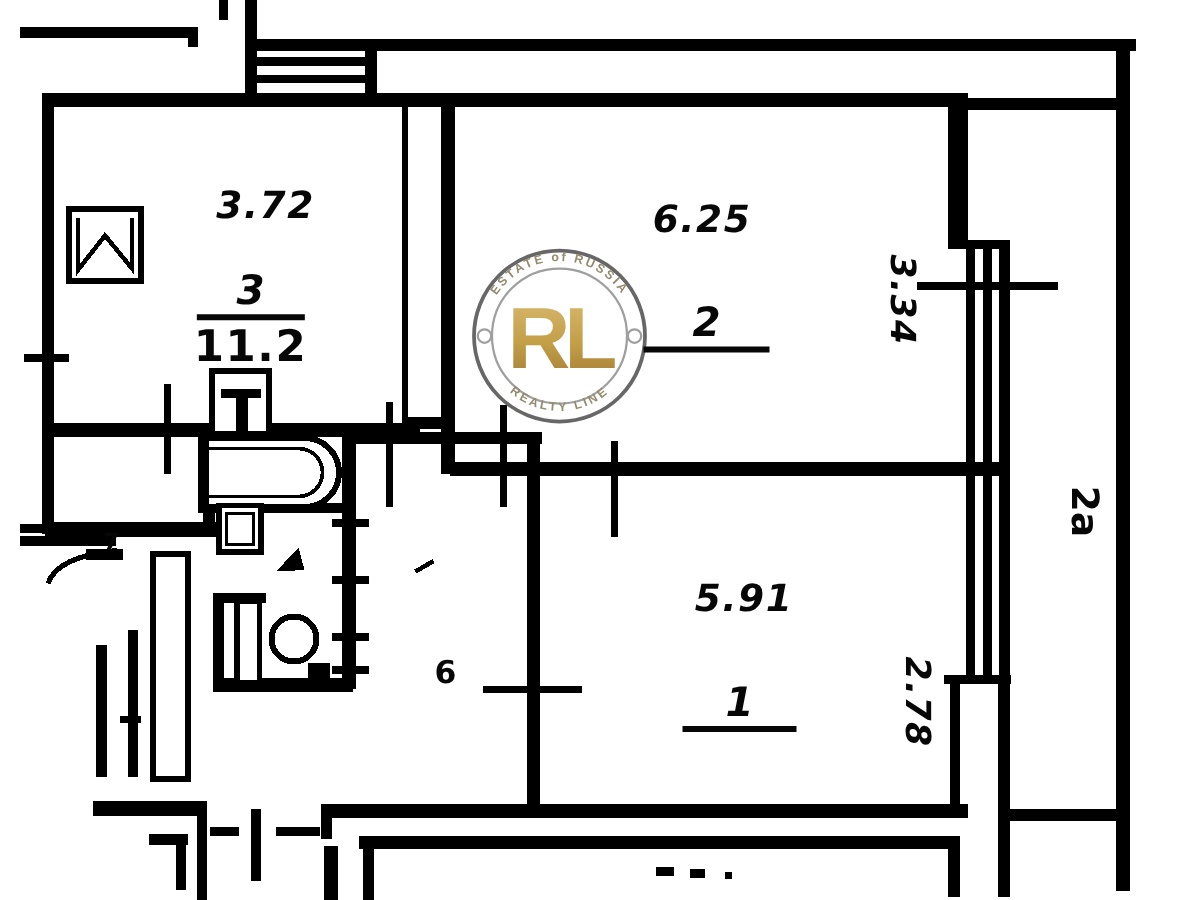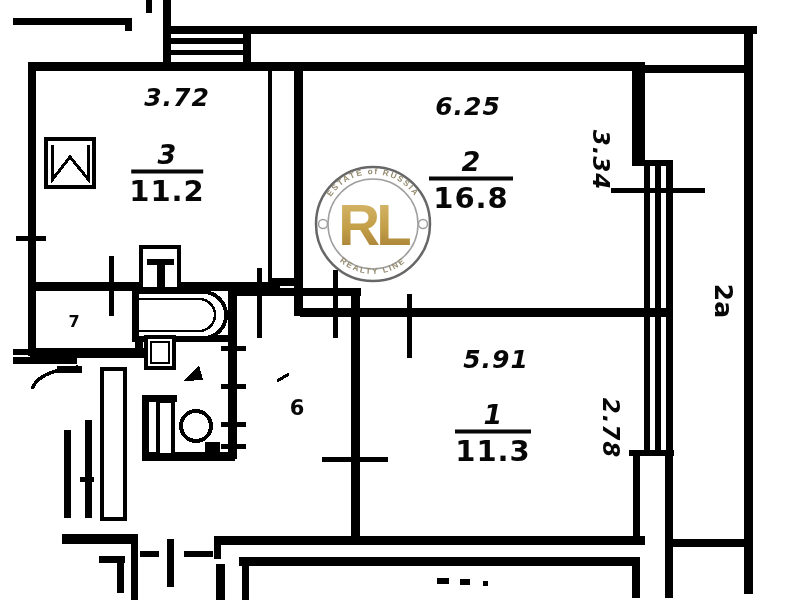--- a/index.html
+++ b/index.html
@@ -1,20 +1,20 @@
 <!DOCTYPE html>
 <html><head>
 <meta charset="utf-8">
 <style>
   html,body{margin:0;padding:0;background:#e8e8e8;}
   .page{position:relative;width:800px;height:600px;background:#ffffff;overflow:hidden;
         font-family:"DejaVu Sans",sans-serif;}
   .plan-svg{position:absolute;left:0;top:0;z-index:1;}
   
-  .labels{position:absolute;inset:0;z-index:3;}
+  .labels{position:absolute;inset:0;z-index:3;margin-top:40px;}
   .dim{position:absolute;transform:translate(-50%,-50%);
        font-style:italic;font-weight:bold;font-size:25px;letter-spacing:1px;color:#070707;
        white-space:nowrap;}
   .vdim{position:absolute;transform:translate(-50%,-50%) rotate(90deg);
         font-style:italic;font-weight:bold;font-size:23px;letter-spacing:1px;color:#070707;
         white-space:nowrap;}
   .frac{position:absolute;transform:translate(-50%,-50%);display:flex;flex-direction:column;
         align-items:center;color:#070707;}
   .frac .num{font-style:italic;font-weight:bold;font-size:27px;line-height:1;}
   .frac .bar{height:4px;background:#070707;margin:2px 0 3px 0;}
@@ -168,29 +168,27 @@
     <div class="frac" style="left:167px;top:173px">
       <span class="num">3</span>
       <span class="bar" style="width:72px"></span>
       <span class="den">11.2</span>
     </div>
 
     <div class="dim" style="left:468px;top:106px">6.25</div>
     <div class="frac" style="left:471px;top:180px">
       <span class="num">2</span>
       <span class="bar" style="width:84px"></span>
-      <span class="den">16.8</span>
     </div>
     <div class="vdim" style="left:601px;top:160px">3.34</div>
 
     <div class="dim" style="left:496px;top:359px">5.91</div>
     <div class="frac" style="left:493px;top:433px">
       <span class="num">1</span>
       <span class="bar" style="width:76px"></span>
-      <span class="den">11.3</span>
     </div>
     <div class="vdim" style="left:611px;top:428px">2.78</div>
 
     <div class="vlabel" style="left:723px;top:301px">2a</div>
 
     <div class="roomnum-small" style="left:297px;top:408px">6</div>
 
     <div class="roomnum-small" style="left:74px;top:321px;font-size:16px">7</div>
   </div>
 </div>

